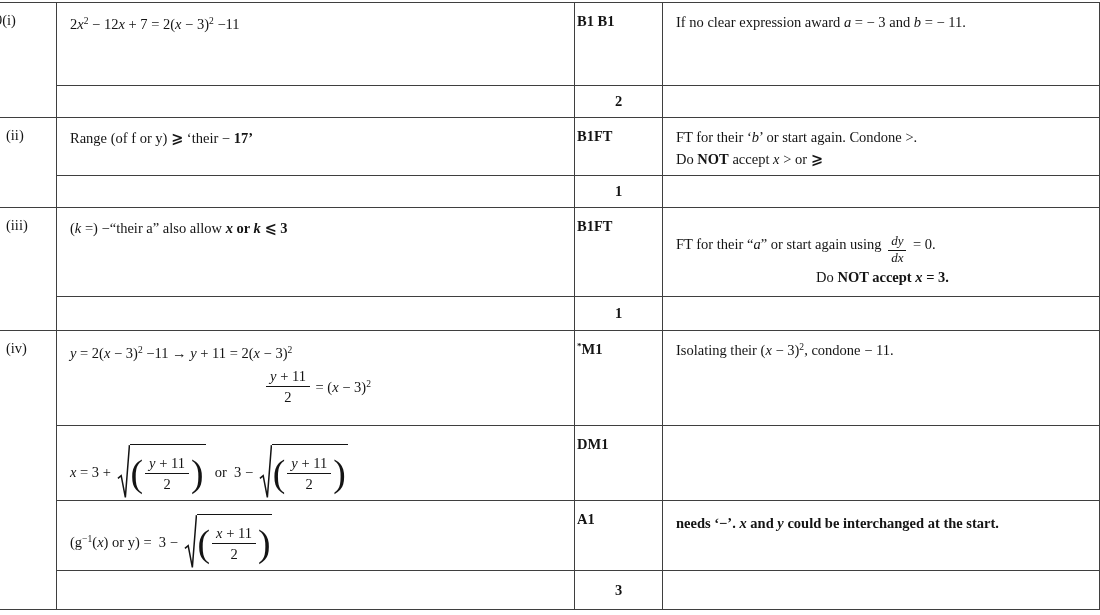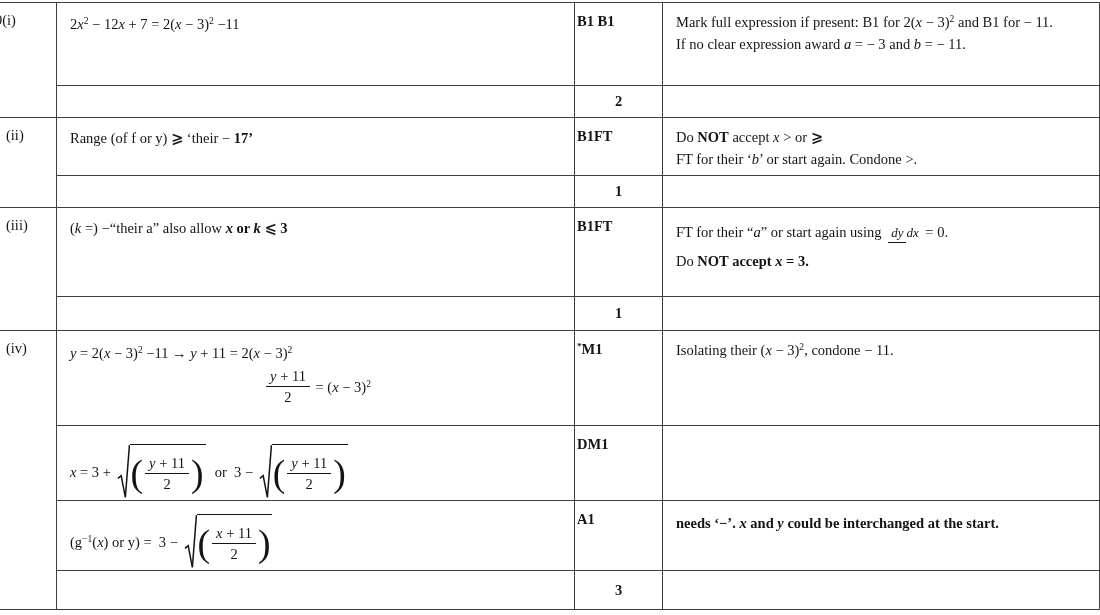--- a/index.html
+++ b/index.html
@@ -41,33 +41,33 @@
     border-right:1px solid var(--bc);
     text-align:left;padding:10px 8px 0 2px;font-weight:bold;
   }
   .mk.total{display:flex;align-items:center;justify-content:center;padding:0;}
   .gd{
     flex:1;box-sizing:border-box;min-width:0;
     padding:9px 10px 4px 13px;line-height:1.42;
   }
   .gd.mid{padding-top:14px;}
   .gline + .gline{margin-top:1px;}
-  .gflex{display:flex;align-items:flex-end;flex-wrap:wrap;}
+  .gflex{display:flex;align-items:flex-start;flex-wrap:wrap;margin-top:12px;}
   
   .sg-r{}
   .sg-i{font-style:italic;}
   .sg-b{font-weight:bold;}
   .sg-bi{font-weight:bold;font-style:italic;}
   .sg-sup{font-size:0.66em;vertical-align:0.5em;letter-spacing:0;}
   .supstar{font-size:9px;vertical-align:0.55em;}
   
   .frac{display:inline-flex;flex-direction:column;vertical-align:middle;text-align:center;margin:0 2px;line-height:1.25;}
   .frac .fnum{border-bottom:1px solid var(--tc);padding:0 4px 1px;}
   .frac .fden{padding-top:1px;}
-  .ifrac{display:inline-flex;vertical-align:middle;text-align:center;font-size:13px;line-height:1.15;margin:0 3px;}
+  .ifrac{display:inline-flex;flex-direction:column;vertical-align:middle;text-align:center;font-size:13px;line-height:1.15;margin:0 3px;}
   .ifrac .fnum{border-bottom:1px solid var(--tc);padding:0 3px 1px;}
   
   .sqrt{display:inline-flex;align-items:stretch;vertical-align:middle;margin:0 2px;}
   .sqrt .rad{flex:0 0 13px;width:13px;height:auto;}
   .sqrt .rad path{stroke:var(--tc);stroke-width:1.5;fill:none;vector-effect:non-scaling-stroke;}
   .sqrt-body{border-top:1.5px solid var(--tc);display:inline-flex;align-items:center;padding:3px 2px 1px 1px;}
   .bp{font-size:260%;font-weight:400;line-height:0.82;transform:scaleY(1.02);}
   .mathline{display:flex;align-items:center;}
   .mseg{white-space:pre;}
   .c-line2{display:flex;align-items:center;justify-content:center;margin-top:5px;}
@@ -78,43 +78,42 @@
 
 <div class="tbl">
 
   <div class="sec">
     <div class="part"><span class="pfx">9</span><span>(i)</span></div>
     <div class="secbody">
       <div class="row" style="height:82px;">
         <div class="ans"><span><span class="sg-r">2</span><span class="sg-i">x</span><span class="sg-sup">2</span><span class="sg-r"> − 12</span><span class="sg-i">x</span><span class="sg-r"> + 7 =  2(</span><span class="sg-i">x</span><span class="sg-r"> − 3)</span><span class="sg-sup">2</span><span class="sg-r"> −11</span></span></div>
         <div class="mk"><span>B1 B1</span></div>
         <div class="gd">
-          <div class="gline"><span class="sg-r">Mark full expression if present: B1 for 2(</span><span class="sg-i">x</span><span class="sg-r"> − 3)</span><span class="sg-sup">2</span><span class="sg-r"> and B1 for − 11.</span></div>
           <div class="gline"><span class="sg-r">If no clear expression award </span><span class="sg-i">a</span><span class="sg-r"> = − 3 and </span><span class="sg-i">b</span><span class="sg-r"> = − 11.</span></div>
         </div>
       </div>
       <div class="row" style="height:32px;">
         <div class="ans"></div>
         <div class="mk total">
             <span>2</span>
           </div>
         <div class="gd"></div>
       </div>
     </div>
   </div>
 
   <div class="sec">
     <div class="part"><span>(ii)</span></div>
     <div class="secbody">
       <div class="row" style="height:57px;">
         <div class="ans"><span><span class="sg-r">Range (of f or y) </span><span class="sg-b">⩾</span><span class="sg-r"> ‘their − </span><span class="sg-b">17’</span></span></div>
         <div class="mk"><span>B1FT</span></div>
         <div class="gd">
+          <div class="gline"><span class="sg-r">FT for their ‘</span><span class="sg-i">b</span><span class="sg-r">’ or start again. Condone &gt;.</span></div>
           <div class="gline"><span class="sg-r">Do </span><span class="sg-b">NOT</span><span class="sg-r"> accept </span><span class="sg-i">x</span><span class="sg-r"> &gt; or </span><span class="sg-b">⩾</span></div>
-          <div class="gline"><span class="sg-r">FT for their ‘</span><span class="sg-i">b</span><span class="sg-r">’ or start again. Condone &gt;.</span></div>
         </div>
       </div>
       <div class="row" style="height:32px;">
         <div class="ans"></div>
         <div class="mk total">
             <span>1</span>
           </div>
         <div class="gd"></div>
       </div>
     </div>
@@ -128,21 +127,21 @@
         <div class="mk"><span>B1FT</span></div>
         <div class="gd mid">
           <div class="gline gflex">
             <span class="mseg"><span class="sg-r">FT for their “</span><span class="sg-i">a</span><span class="sg-r">” or start again using </span></span>
             <span class="ifrac">
               <span class="fnum"><span class="sg-i">dy</span></span>
               <span class="fden"><span class="sg-i">dx</span></span>
             </span>
             <span class="mseg"><span class="sg-r"> = 0.</span></span>
           </div>
-          <div class="gline" style="margin-top:8px;"><span class="sg-r">Do </span><span class="sg-b">NOT accept </span><span class="sg-bi">x</span><span class="sg-b"> = 3.</span></div>
+          <div class="gline" style="margin-top:1px;text-align:center;"><span class="sg-r">Do </span><span class="sg-b">NOT accept </span><span class="sg-bi">x</span><span class="sg-b"> = 3.</span></div>
         </div>
       </div>
       <div class="row" style="height:34px;">
         <div class="ans"></div>
         <div class="mk total">
             <span>1</span>
           </div>
         <div class="gd"></div>
       </div>
     </div>

